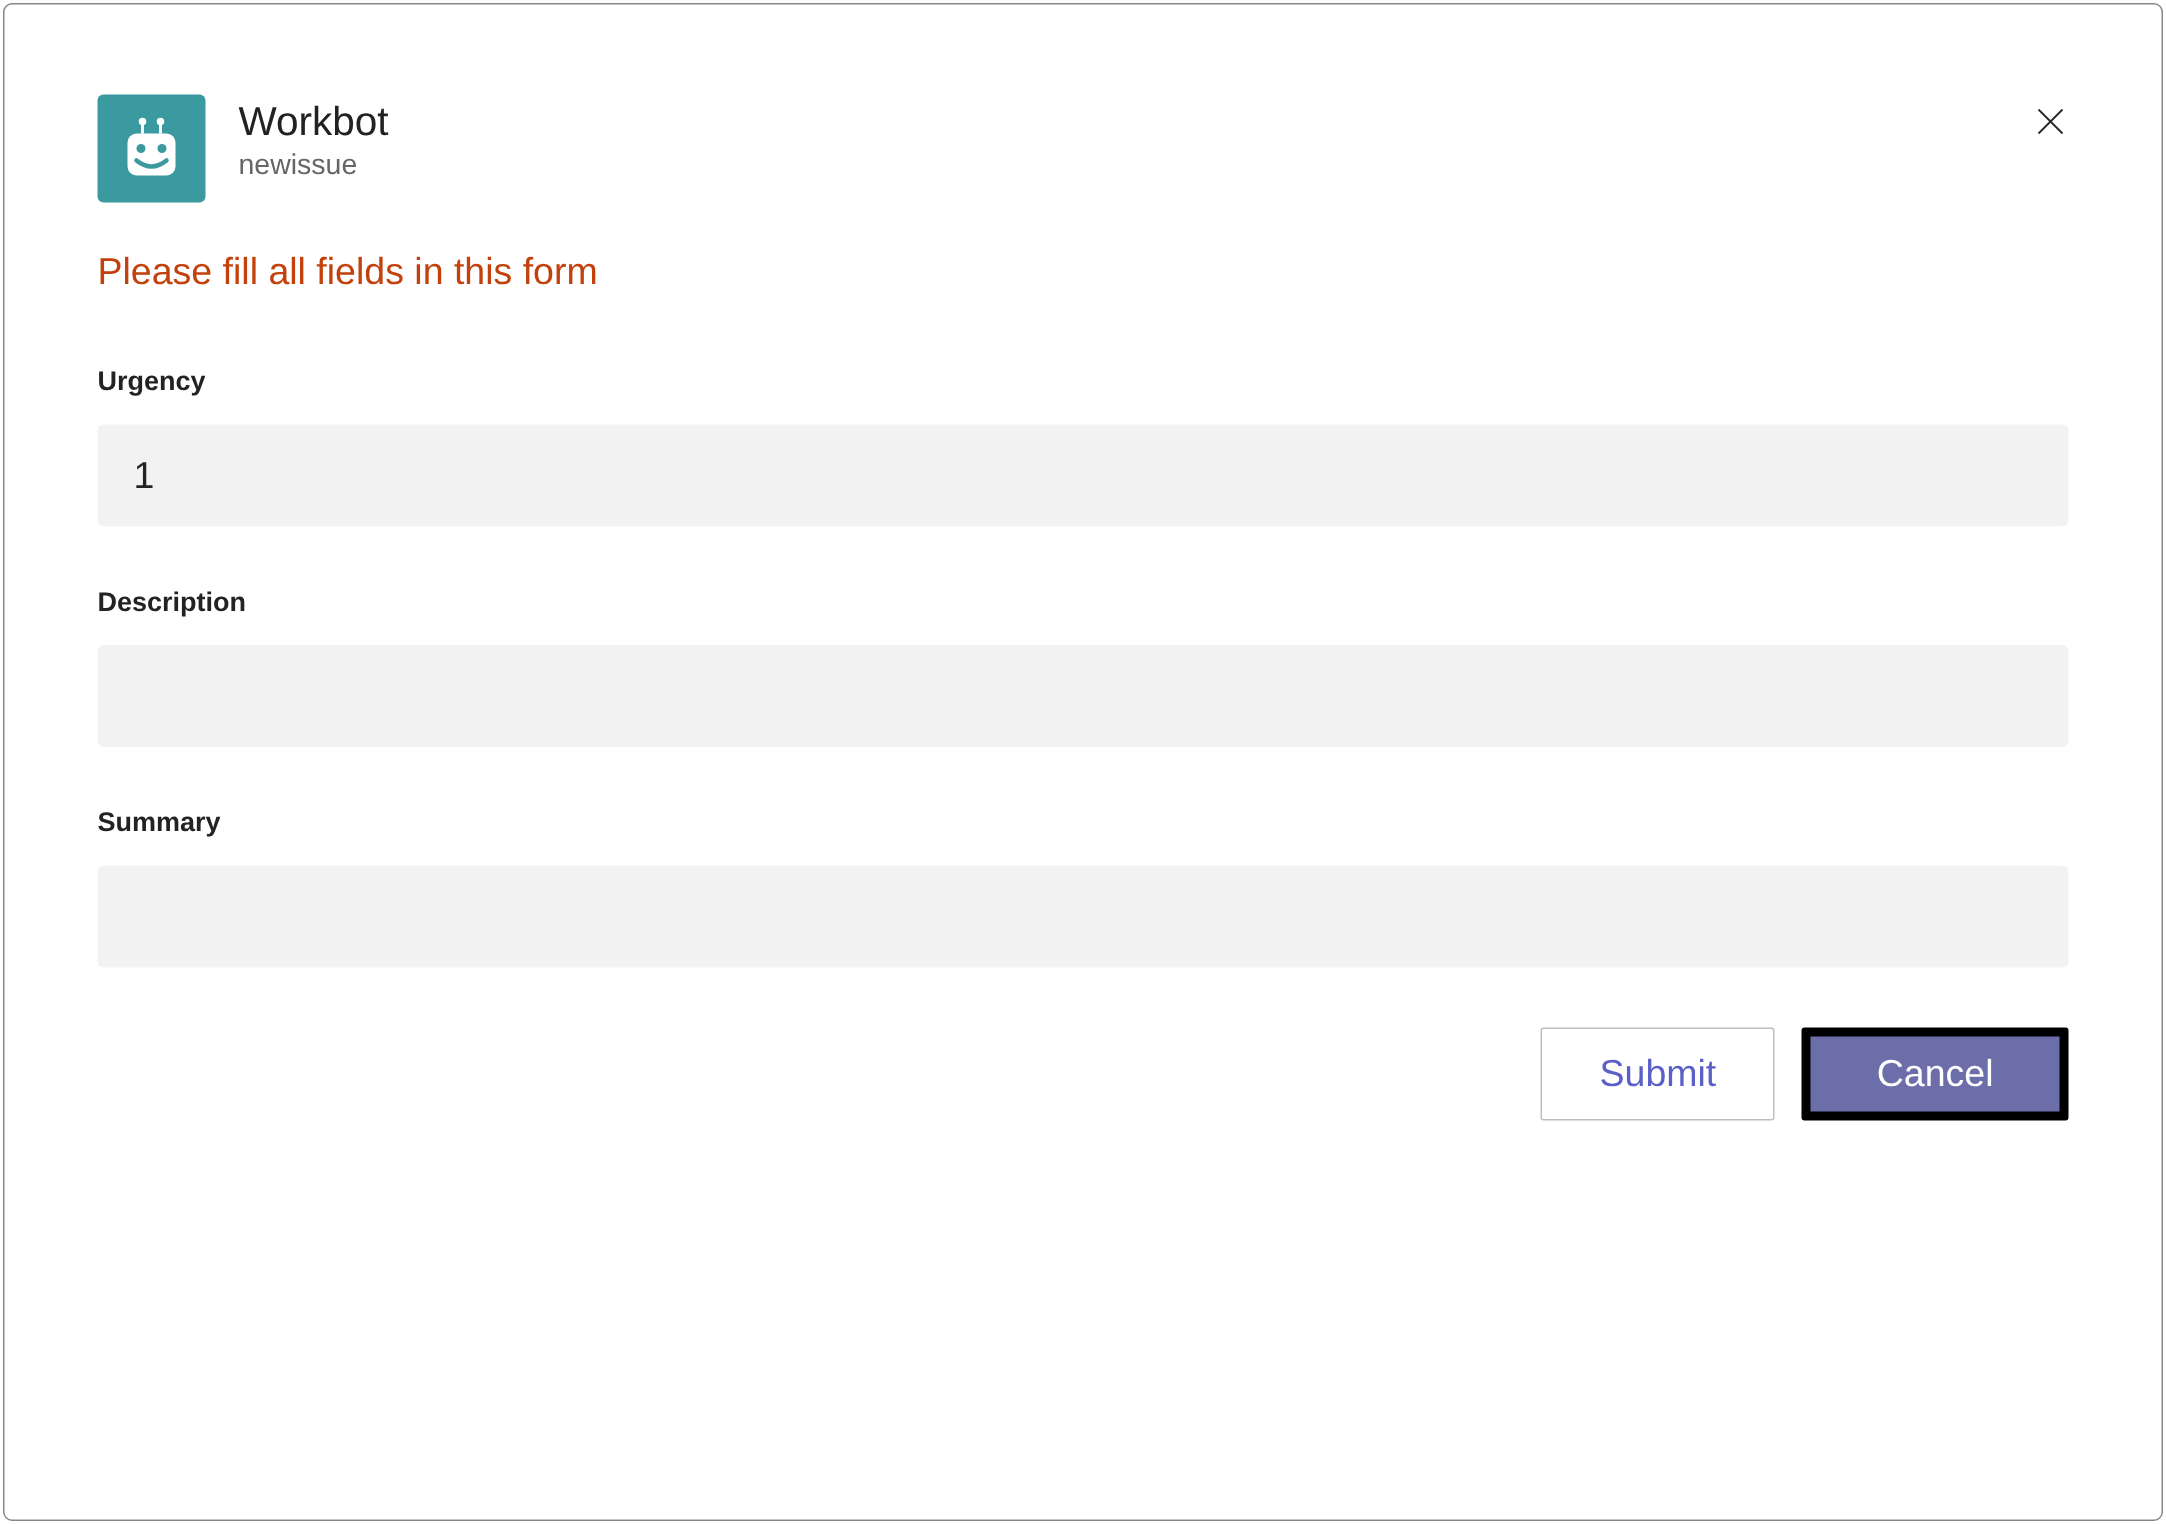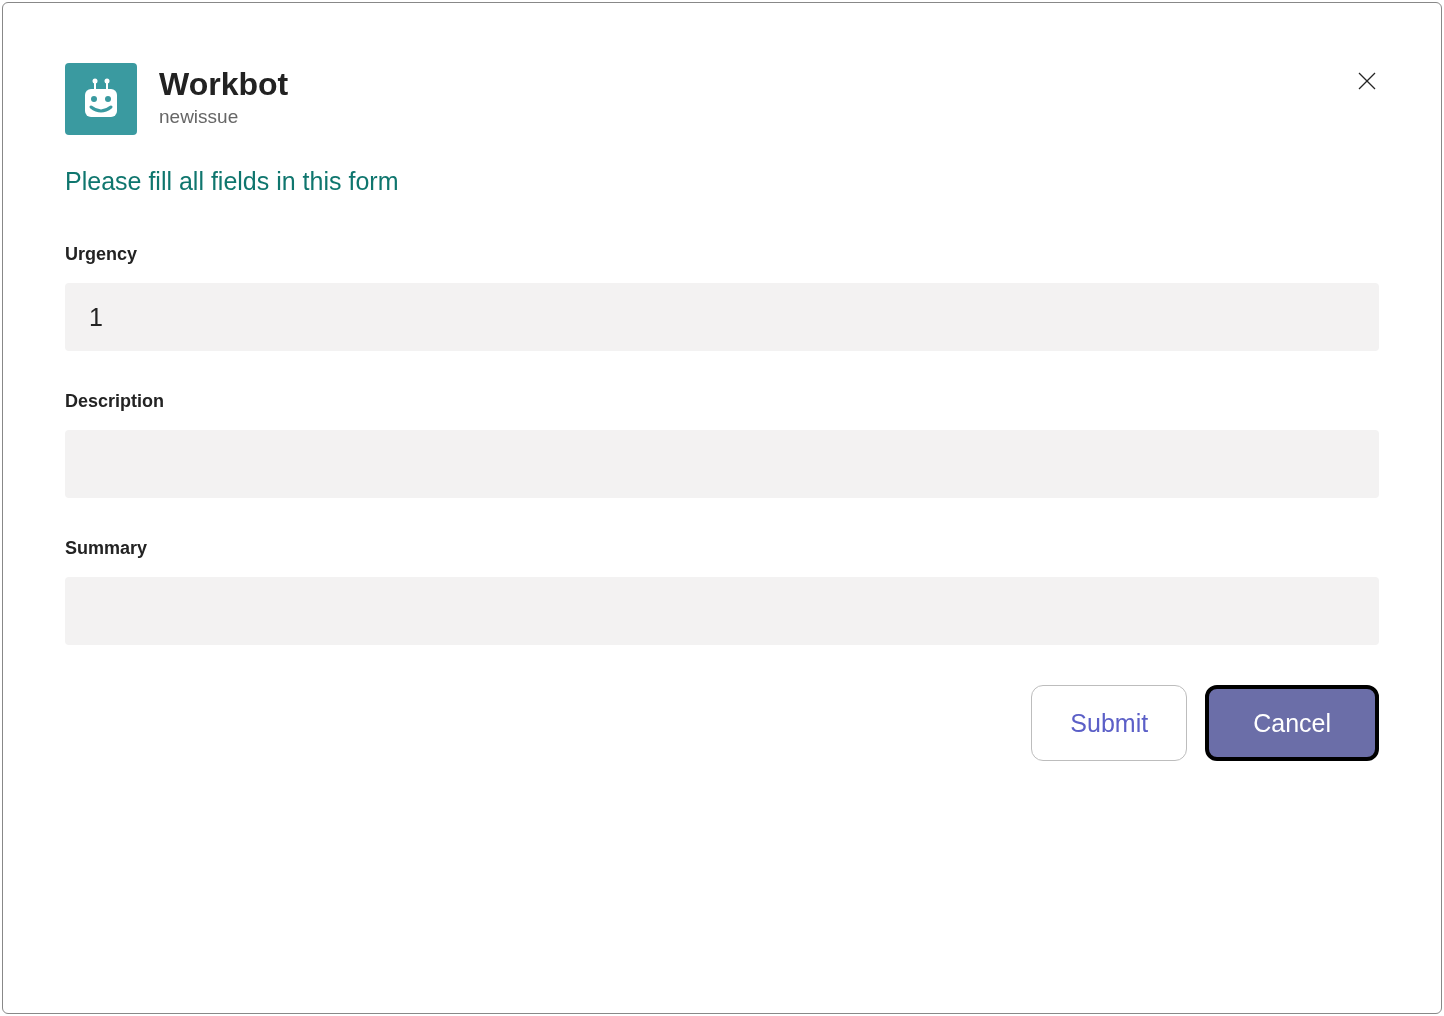--- a/index.html
+++ b/index.html
@@ -65,35 +65,35 @@
       width: 48px;
       height: 48px;
     }
     .header-text {
       display: flex;
       flex-direction: column;
       gap: 2px;
       padding-top: 2px;
     }
     .title {
-      font-size: 32px;
-      font-weight: 700;
+      font-size: 27px;
+      font-weight: 400;
       color: #222;
       line-height: 1.2;
     }
     .subtitle {
       font-size: 19px;
       font-weight: 400;
       color: #666;
       line-height: 1.3;
     }
     .instruction {
       font-size: 25px;
       font-weight: 400;
-      color: #0f766e;
+      color: #c2410c;
       margin-bottom: 48px;
     }
     .form-group {
       margin-bottom: 40px;
     }
     .form-label {
       display: block;
       font-size: 18px;
       font-weight: 700;
       color: #232323;
@@ -111,39 +111,39 @@
       font-family: inherit;
       outline: none;
     }
     .button-row {
       display: flex;
       justify-content: flex-end;
       gap: 18px;
       margin-top: 20px;
     }
     .btn {
-      height: 76px;
+      height: 62px;
       padding: 0 38px;
       font-size: 25px;
       font-weight: 400;
-      border-radius: 12px;
+      border-radius: 2px;
       cursor: pointer;
       font-family: inherit;
       display: flex;
       align-items: center;
       justify-content: center;
     }
     .btn-submit {
       background: #fff;
       border: 1px solid #bdbdbd;
       color: #5b5fc7;
     }
     .btn-cancel {
       background: #6b6ea8;
-      border: 4px solid #000000;
+      border: 6px solid #000000;
       color: #fff;
       padding: 0 44px;
     }
   </style>
 </head>
 <body>
 
 <div class="modal">
   <button class="close-btn">
     <svg viewBox="0 0 20 20">

